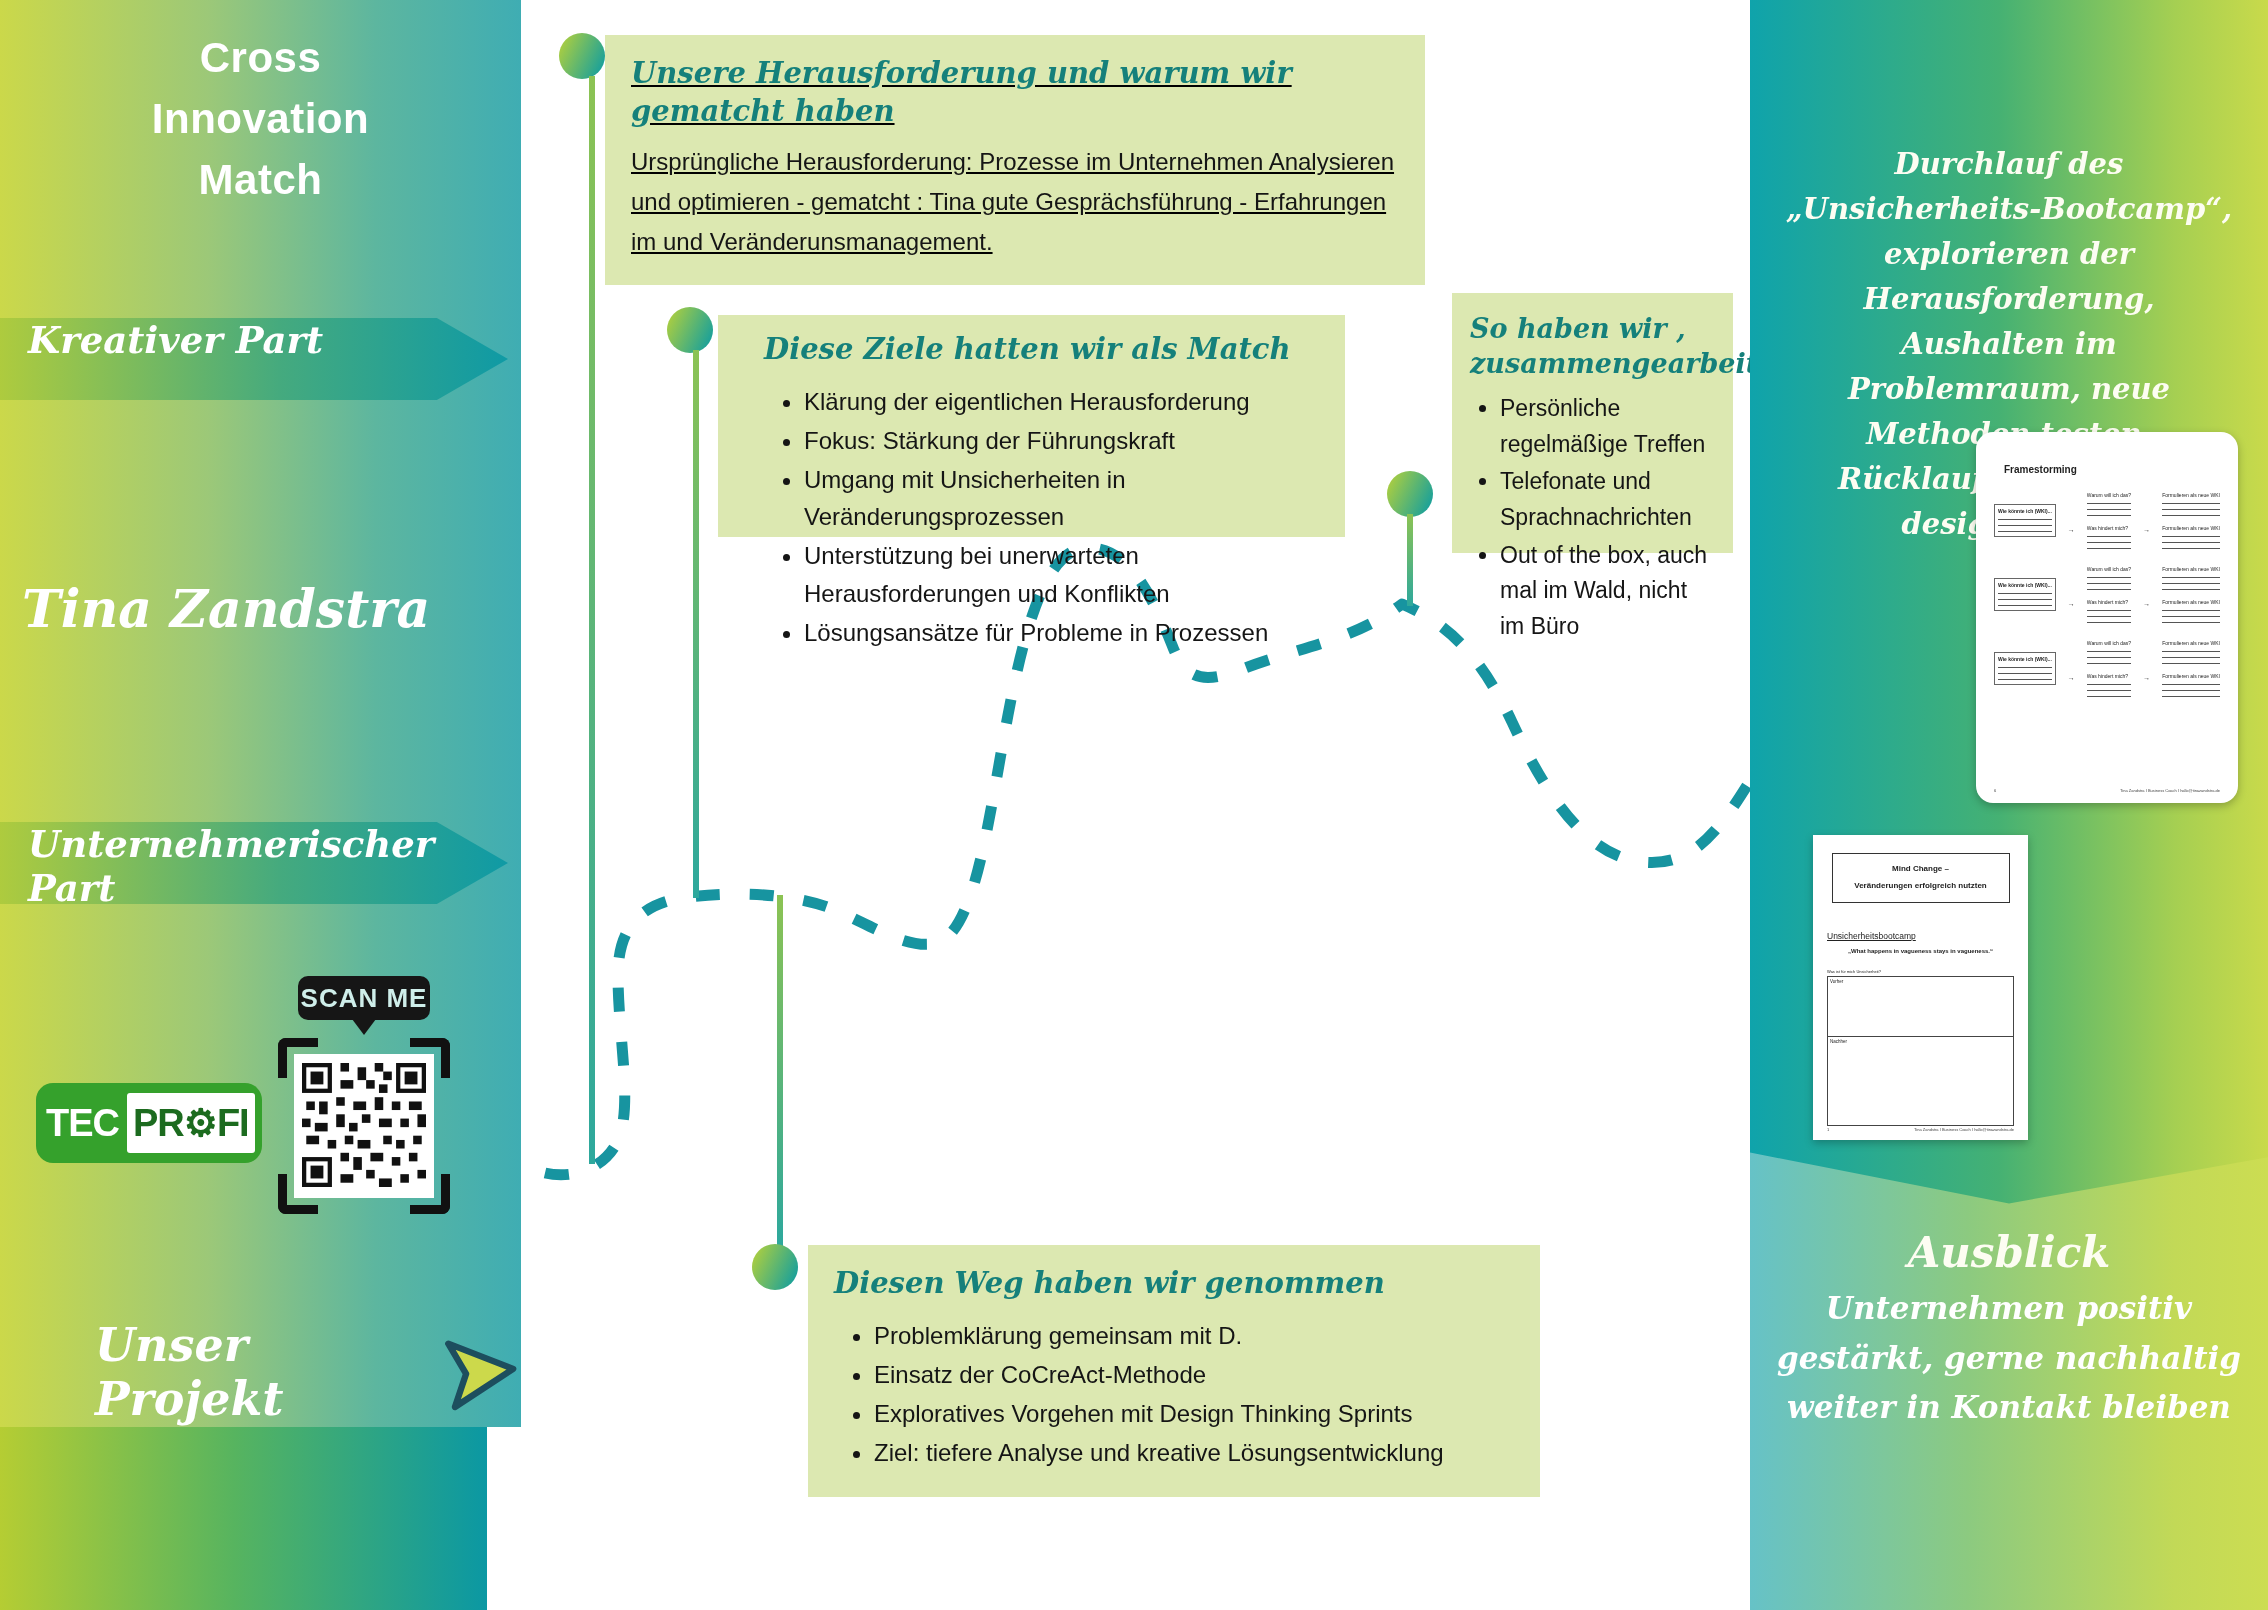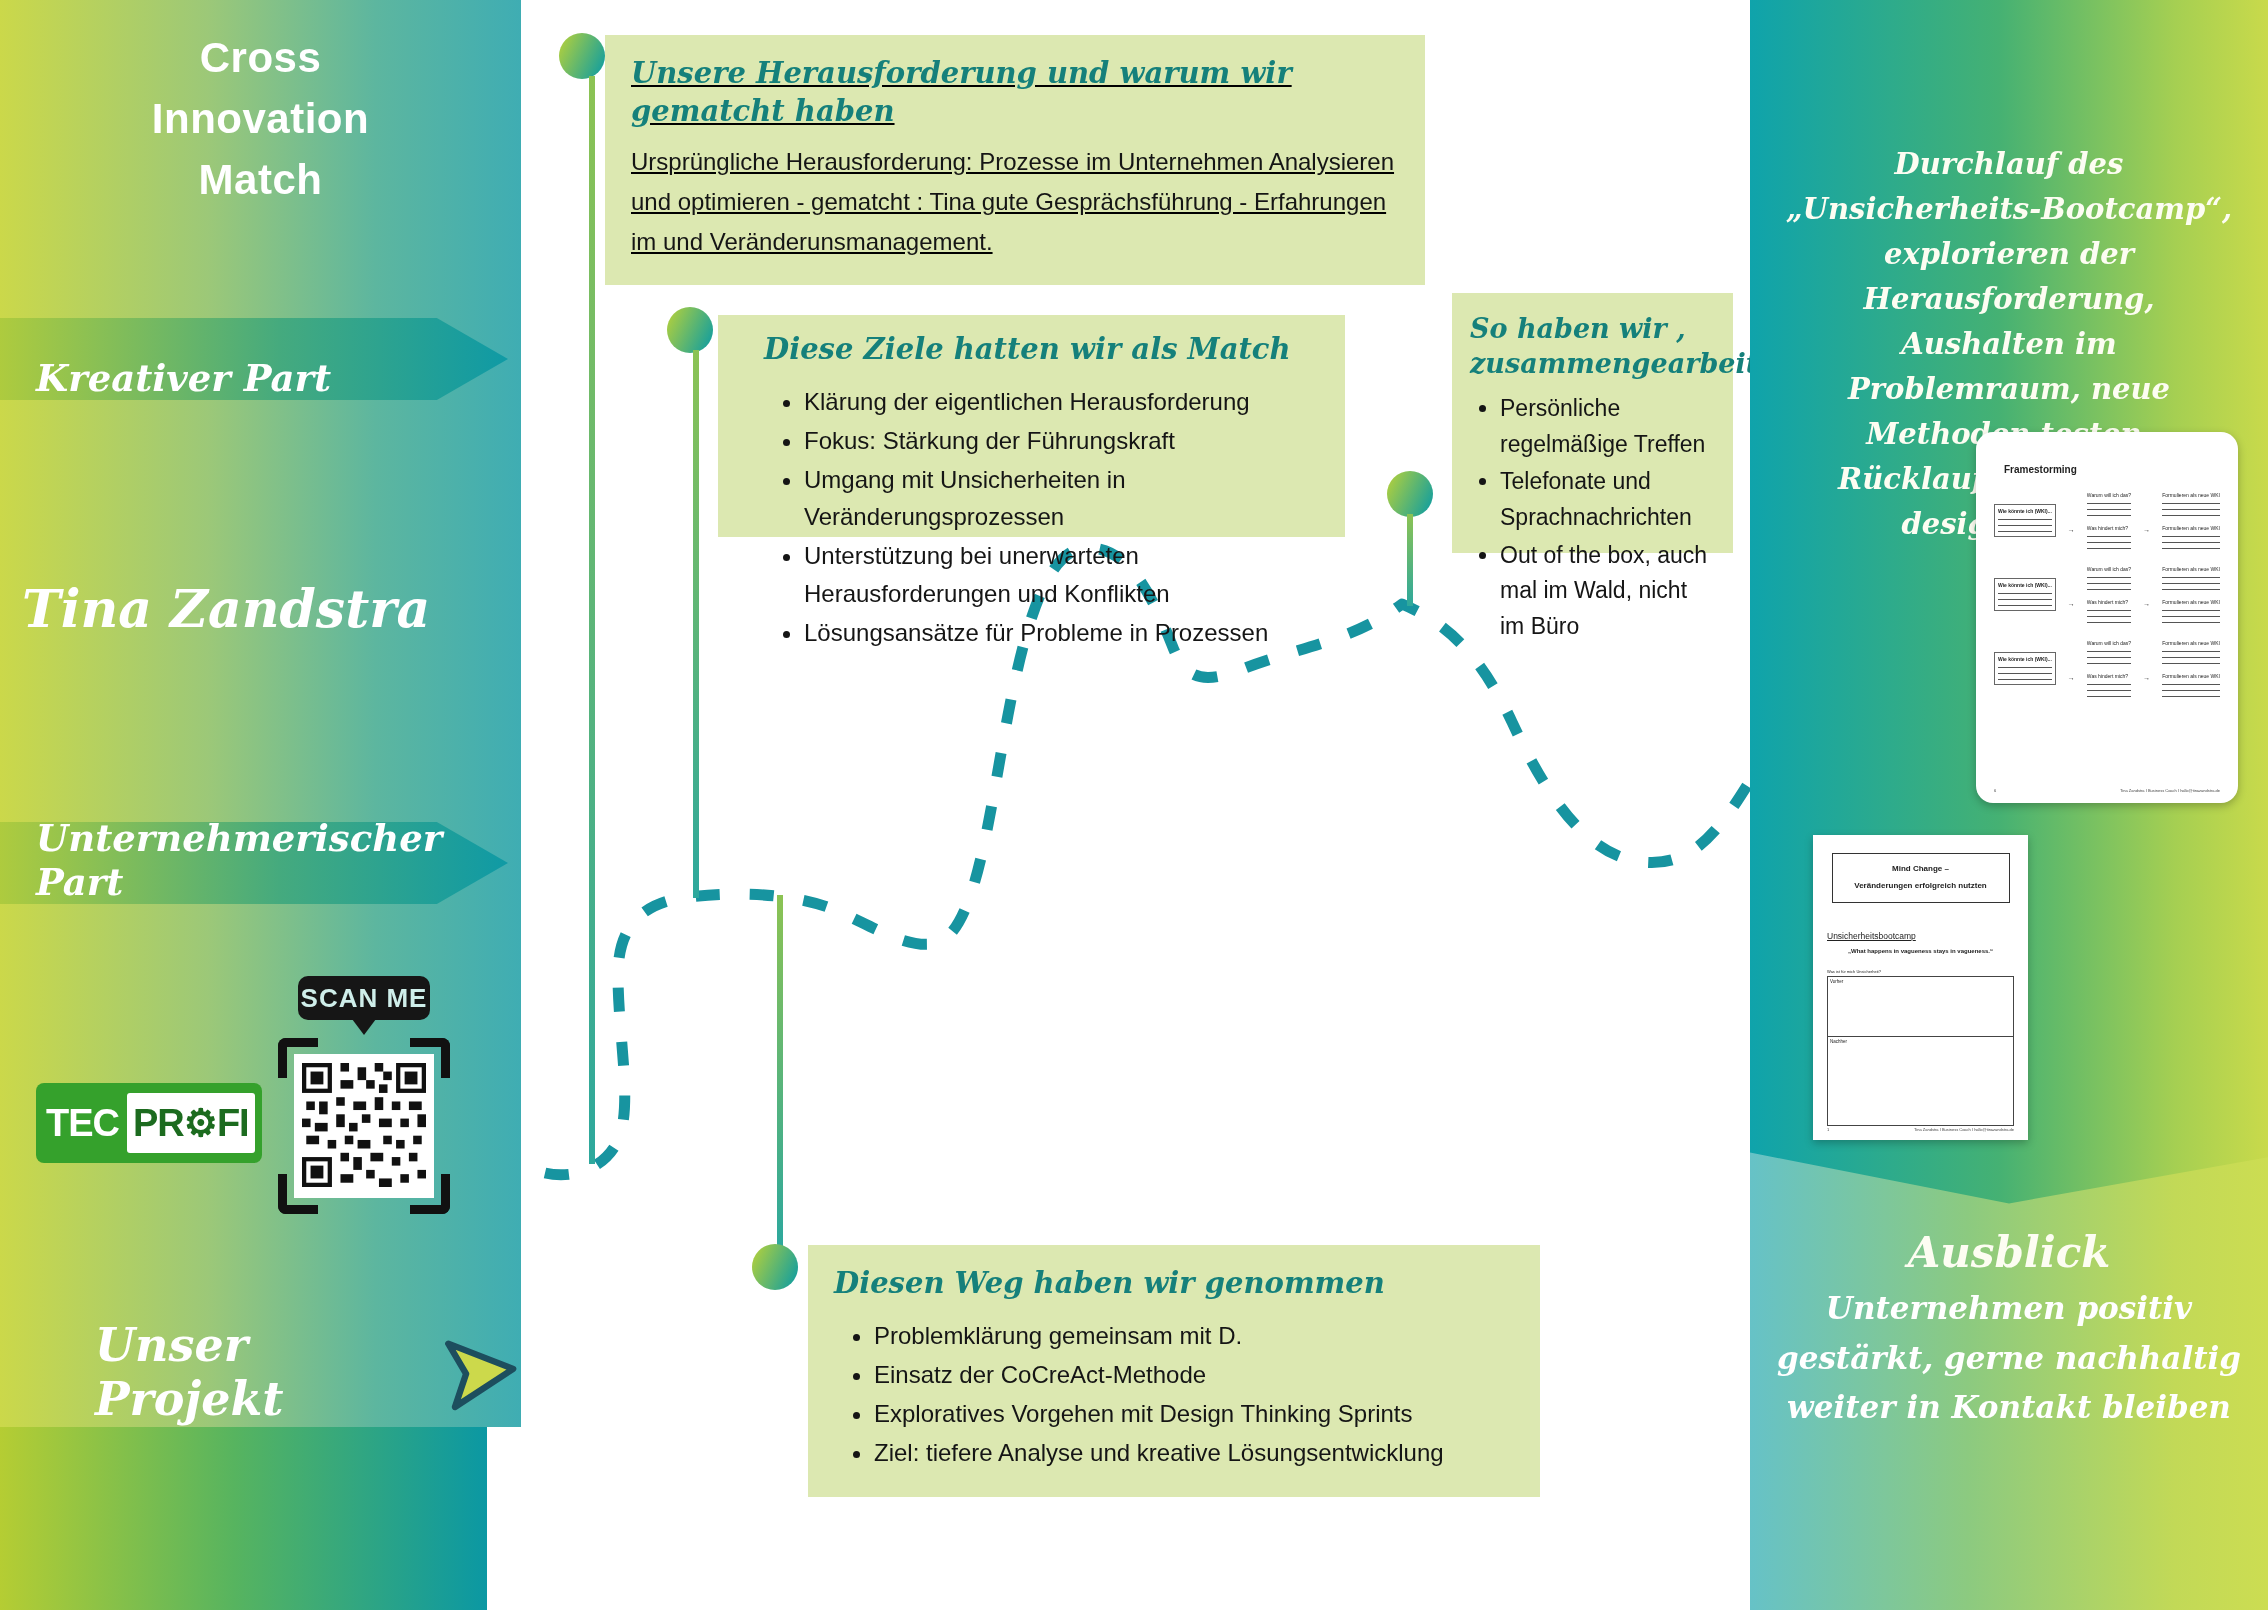--- a/index.html
+++ b/index.html
@@ -6,22 +6,22 @@
   body{width:2268px;height:1610px;overflow:hidden;font-family:"Liberation Sans",sans-serif;}
   .stage{position:relative;width:2268px;height:1610px;background:#ffffff;overflow:hidden;}
 
   
   .sidebar-left{position:absolute;left:0;top:0;width:521px;height:1427px;
     background:linear-gradient(90deg,#cbd84a 0%,#9cc878 40%,#5db69f 72%,#3fadb3 100%);}
   .sb-bottom-strip{position:absolute;left:0;top:1427px;width:487px;height:183px;
     background:linear-gradient(90deg,#b5cd33 0%,#57b45f 48%,#0b98a3 100%);}
   .sb-title{position:absolute;left:0;top:28px;width:521px;text-align:center;
     color:#fff;font-weight:bold;font-size:42px;line-height:1.45;letter-spacing:.5px;}
-  .banner{position:absolute;left:0;width:508px;height:82px;display:flex;align-items:flex-end;
-    padding-left:36px;box-sizing:border-box;
+  .banner{position:absolute;left:0;width:508px;height:82px;display:flex;align-items:flex-start;
+    padding-left:28px;box-sizing:border-box;
     background:linear-gradient(90deg,#aecb3e 0%,#45aa7e 55%,#0f9aa5 100%);
     clip-path:polygon(0 0,86% 0,100% 50%,86% 100%,0 100%);}
   .banner span{color:#fff;font-family:"DejaVu Serif",serif;font-style:italic;font-weight:bold;font-size:37px;}
   .banner1{top:318px;}
   .banner2{top:822px;}
   .person{position:absolute;left:22px;top:578px;color:#fff;
     font-family:"DejaVu Serif",serif;font-style:italic;font-weight:bold;font-size:52px;}
   .scanme{position:absolute;left:298px;top:976px;width:132px;height:44px;background:#161616;
     border-radius:10px;display:flex;align-items:center;justify-content:center;}
   .scanme span{color:#cfeeea;font-weight:bold;font-size:26px;letter-spacing:1px;}
@@ -29,21 +29,21 @@
     border-left:12px solid transparent;border-right:12px solid transparent;border-top:16px solid #161616;}
   .qr-frame{position:absolute;left:278px;top:1038px;width:172px;height:176px;}
   .qr-white{position:absolute;left:16px;top:16px;width:140px;height:144px;background:#fff;}
   .qr-svg{position:absolute;left:24px;top:22px;}
   .corner{position:absolute;width:40px;height:40px;border:9px solid #111;box-sizing:border-box;}
   .c-tl{left:0;top:0;border-right:none;border-bottom:none;border-top-left-radius:8px;}
   .c-tr{right:0;top:0;border-left:none;border-bottom:none;border-top-right-radius:8px;}
   .c-bl{left:0;bottom:0;border-right:none;border-top:none;border-bottom-left-radius:8px;}
   .c-br{right:0;bottom:0;border-left:none;border-top:none;border-bottom-right-radius:8px;}
   .tecprofi{position:absolute;left:36px;top:1083px;width:226px;height:80px;background:#35a12c;
-    border-radius:8px;display:flex;align-items:center;padding:0 10px;box-sizing:border-box;gap:8px;}
+    border-radius:17px;display:flex;align-items:center;padding:0 10px;box-sizing:border-box;gap:8px;}
   .tec{color:#fff;font-weight:bold;font-size:38px;letter-spacing:-1px;}
   .profi-panel{background:#fff;border-radius:3px;height:60px;display:flex;align-items:center;
     padding:0 6px;gap:0;}
   .profi-panel span{color:#1c6b1f;font-weight:bold;font-size:38px;letter-spacing:-1px;}
   .gear{font-size:40px;line-height:1;}
   .project{position:absolute;left:95px;top:1318px;display:flex;align-items:center;gap:26px;}
   .project span{color:#fff;font-family:"DejaVu Serif",serif;font-style:italic;font-weight:bold;font-size:46px;}
   .proj-arrow{transform:rotate(-6deg);}
 
   

